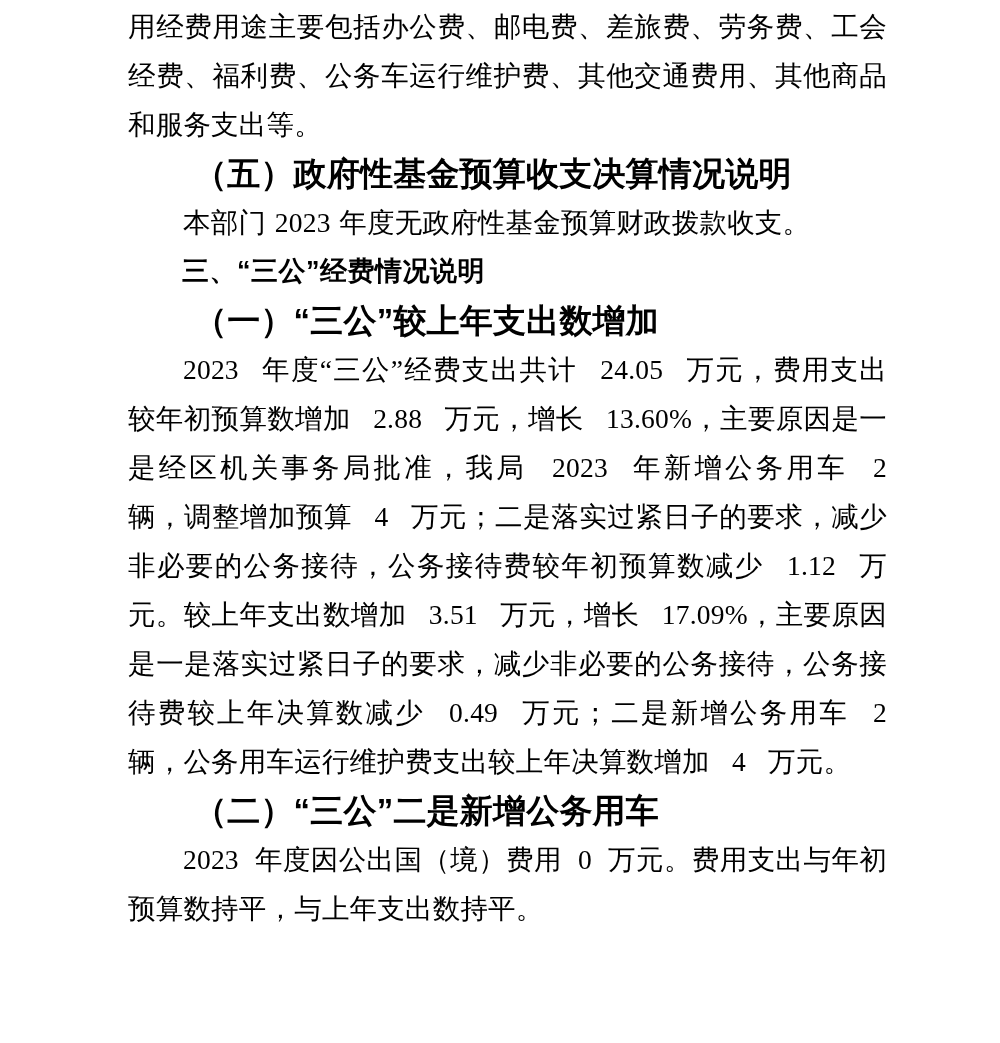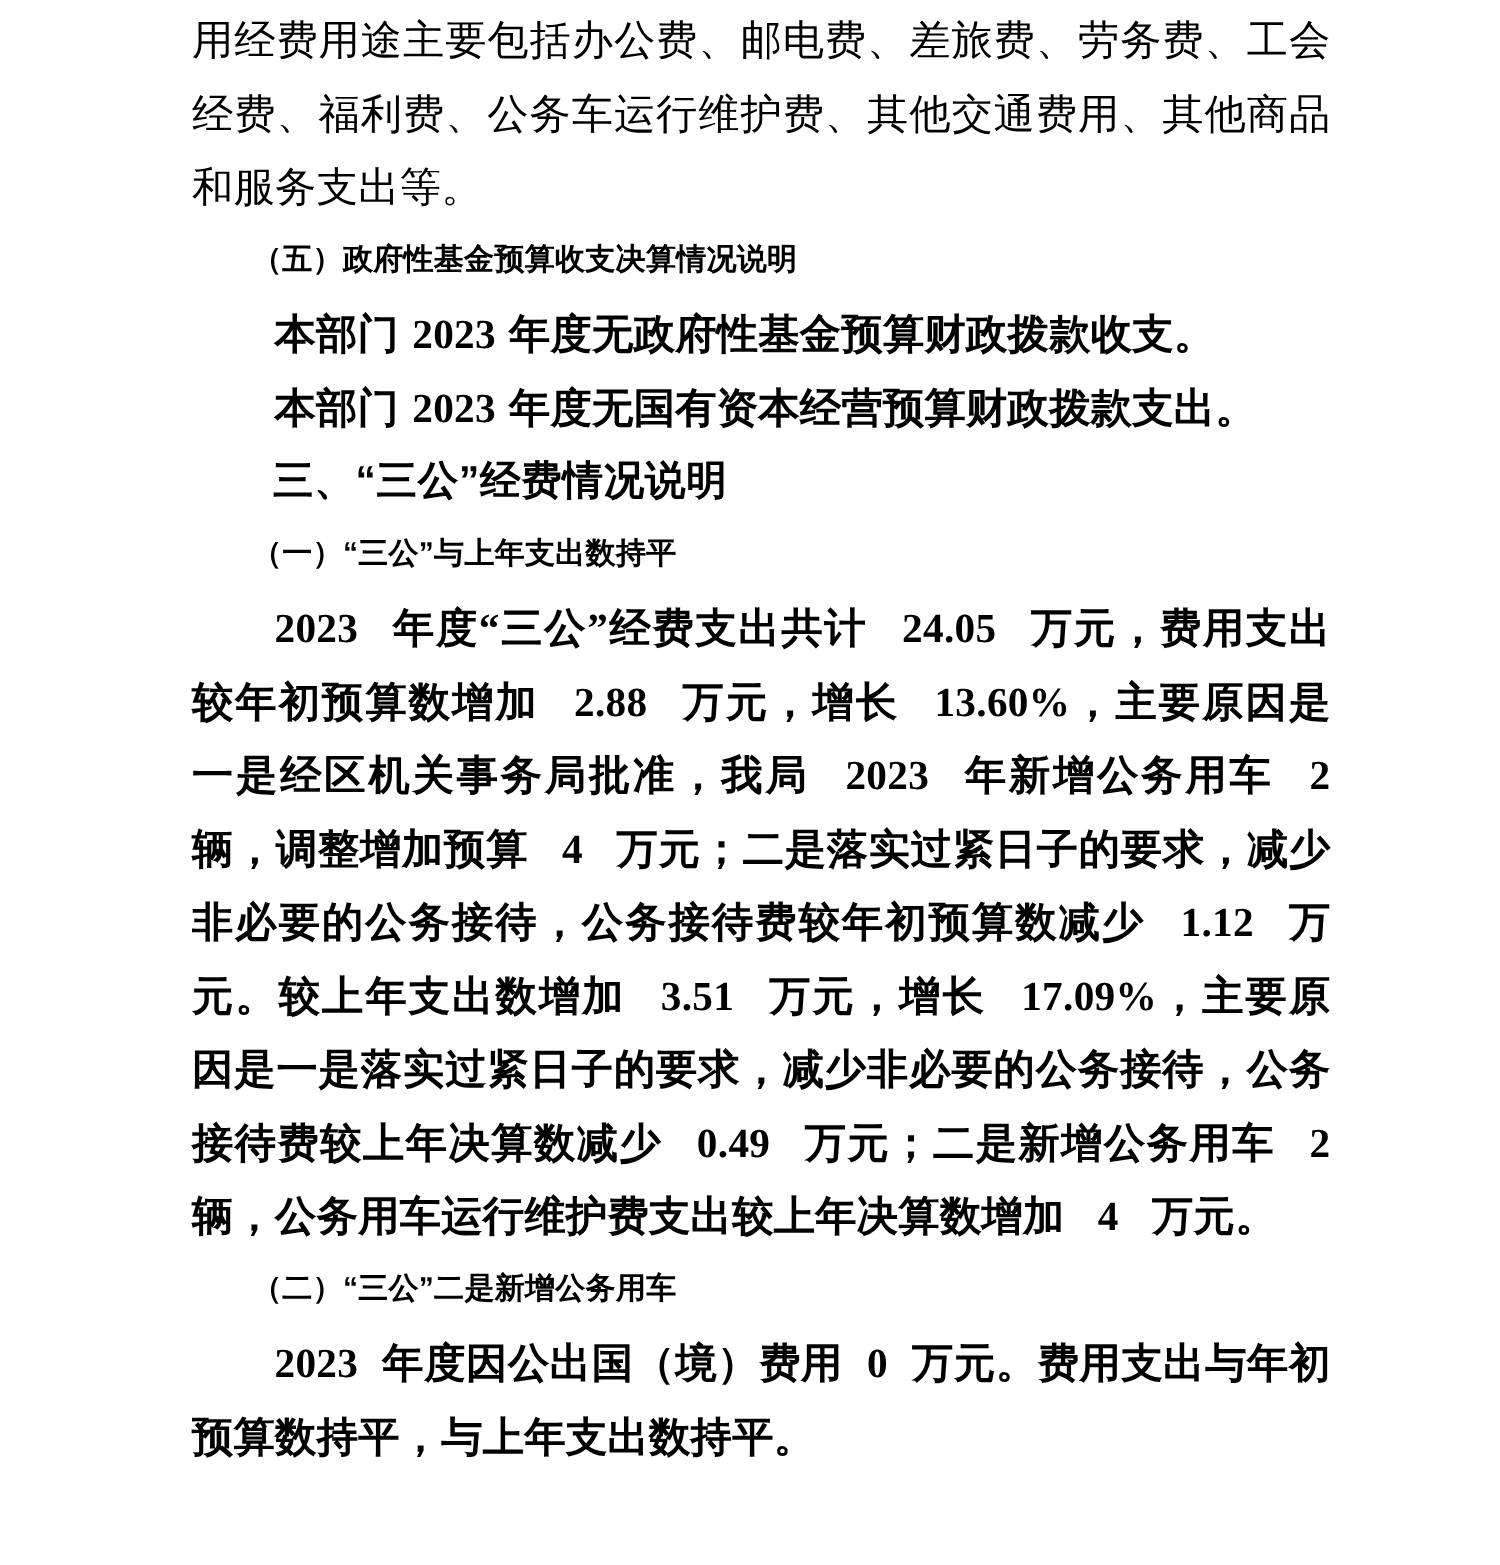--- a/index.html
+++ b/index.html
@@ -24,35 +24,34 @@
   .para {
     font-size: 27.5px;
     line-height: 49px;
     text-align: justify;
     text-justify: inter-ideograph;
     margin: 0;
     letter-spacing: 0.2px;
   }
   .indent {
     text-indent: 2em;
-    font-weight: bold;
   }
   .heading {
     font-family: Liberation Sans, sans-serif;
     font-weight: bold;
     font-size: 27px;
     line-height: 49px;
     margin: 0;
     text-indent: 2em;
     letter-spacing: 0.5px;
   }
   .subheading {
     font-family: "Liberation Sans", "DejaVu Sans", sans-serif;
     font-weight: bold;
-    font-size: 20px;
+    font-size: 33px;
     line-height: 49px;
     margin: 0;
     text-indent: 2em;
     letter-spacing: 0.2px;
   }
   .justify-stretch {
     text-align: justify;
     text-justify: inter-character;
   }
   .first-block {
@@ -73,25 +72,24 @@
 
 <div class="page">
 
   <p class="para first-block tight">用经费用途主要包括办公费、邮电费、差旅费、劳务费、工会经费、福利费、公务车运行维护费、其他交通费用、其他商品和服务支出等。</p>
 
   <p class="subheading">（五）政府性基金预算收支决算情况说明</p>
 
   <p class="para indent tight">本部门 2023 年度无政府性基金预算财政拨款收支。</p>
 
 
-  <p class="para indent tight">本部门 2023 年度无国有资本经营预算财政拨款支出。</p>
 
   <p class="heading">三、“三公”经费情况说明</p>
 
-  <p class="subheading">（一）“三公”与上年支出数持平</p>
+  <p class="subheading">（一）“三公”较上年支出数增加</p>
 
   <p class="para indent justify-stretch spaced">2023 年度“三公”经费支出共计 24.05 万元，费用支出较年初预算数增加 2.88 万元，增长 13.60%，主要原因是一是经区机关事务局批准，我局 2023 年新增公务用车 2 辆，调整增加预算 4 万元；二是落实过紧日子的要求，减少非必要的公务接待，公务接待费较年初预算数减少 1.12 万元。较上年支出数增加 3.51 万元，增长 17.09%，主要原因是一是落实过紧日子的要求，减少非必要的公务接待，公务接待费较上年决算数减少 0.49 万元；二是新增公务用车 2 辆，公务用车运行维护费支出较上年决算数增加 4 万元。</p>
 
   <p class="subheading">（二）“三公”二是新增公务用车</p>
 
   <p class="para indent justify-stretch spaced2">2023 年度因公出国（境）费用 0 万元。费用支出与年初预算数持平，与上年支出数持平。</p>
 
 </div>
 
 </body></html>

